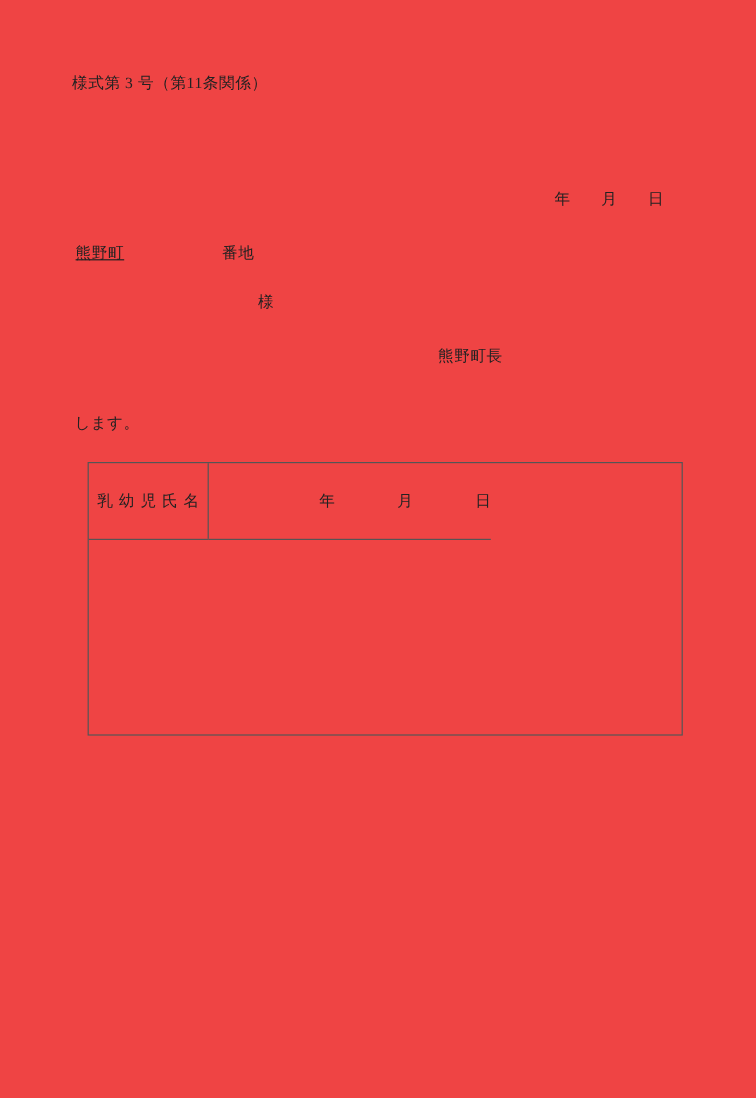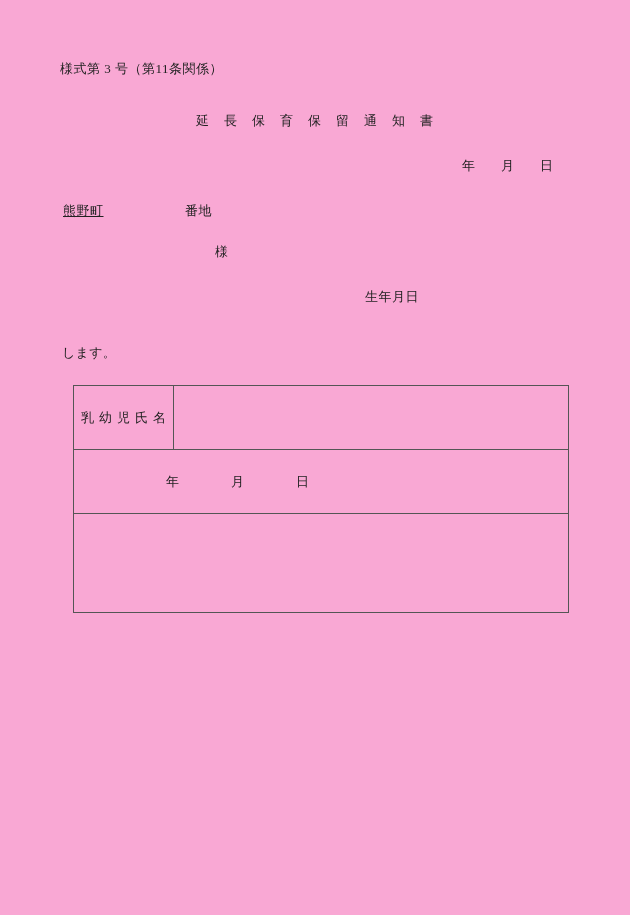--- a/index.html
+++ b/index.html
@@ -4,21 +4,21 @@
 <style>
   html, body {
     margin: 0;
     padding: 0;
     background: #ffffff;
   }
   .page {
     position: relative;
     width: 630px;
     height: 915px;
-    background: #f9a8d4;
+    background: #ef4444;
     font-family: "Liberation Serif", "DejaVu Serif", serif;
     font-size: 13px;
     color: #222222;
     overflow: hidden;
   }
   .abs { position: absolute; white-space: pre; }
 
   .form-number { left: 60px; top: 60px; letter-spacing: 0.5px; }
   .doc-title   { left: 0; top: 112px; width: 100%; text-align: center; letter-spacing: 1px; }
   .date-line   { top: 157px; right: 77px; }
@@ -31,21 +31,21 @@
 
   .form-table {
     position: absolute;
     left: 73px;
     top: 385px;
     width: 496px;
     height: 228px;
     border: 1px solid #555555;
     box-sizing: border-box;
     display: flex;
-    flex-direction: column;
+    flex-direction: row;
     font-family: Liberation Mono, monospace;
   }
   .trow {
     display: flex;
     border-bottom: 1px solid #555555;
     box-sizing: border-box;
   }
   .trow.r1 { height: 64px; }
   .trow.r2 { height: 64px; }
   .trow.r3 { flex: 1; border-bottom: none; }
@@ -95,30 +95,29 @@
   .reason-line.l3 { height: 28px; }
   .reason-line.l4 { flex: 1; border-bottom: none; }
 </style>
 </head>
 <body>
 
 <div class="page">
 
   <div class="abs form-number">様式第 3 号（第11条関係）</div>
 
-  <div class="abs doc-title">延　長　保　育　保　留　通　知　書</div>
 
   <div class="abs date-line">年　　月　　日</div>
 
   <div class="abs addr-town">熊野町</div>
   <div class="abs addr-banchi">番地</div>
 
   <div class="abs honorific">様</div>
 
-  <div class="abs sender">生年月日</div>
+  <div class="abs sender">熊野町長</div>
 
   <div class="abs body2">します。</div>
 
   <div class="form-table">
 
     <div class="trow r1">
       <div class="tlabel">
         <span>乳幼児氏名</span>
       </div>
       <div class="tvalue v1"></div>

